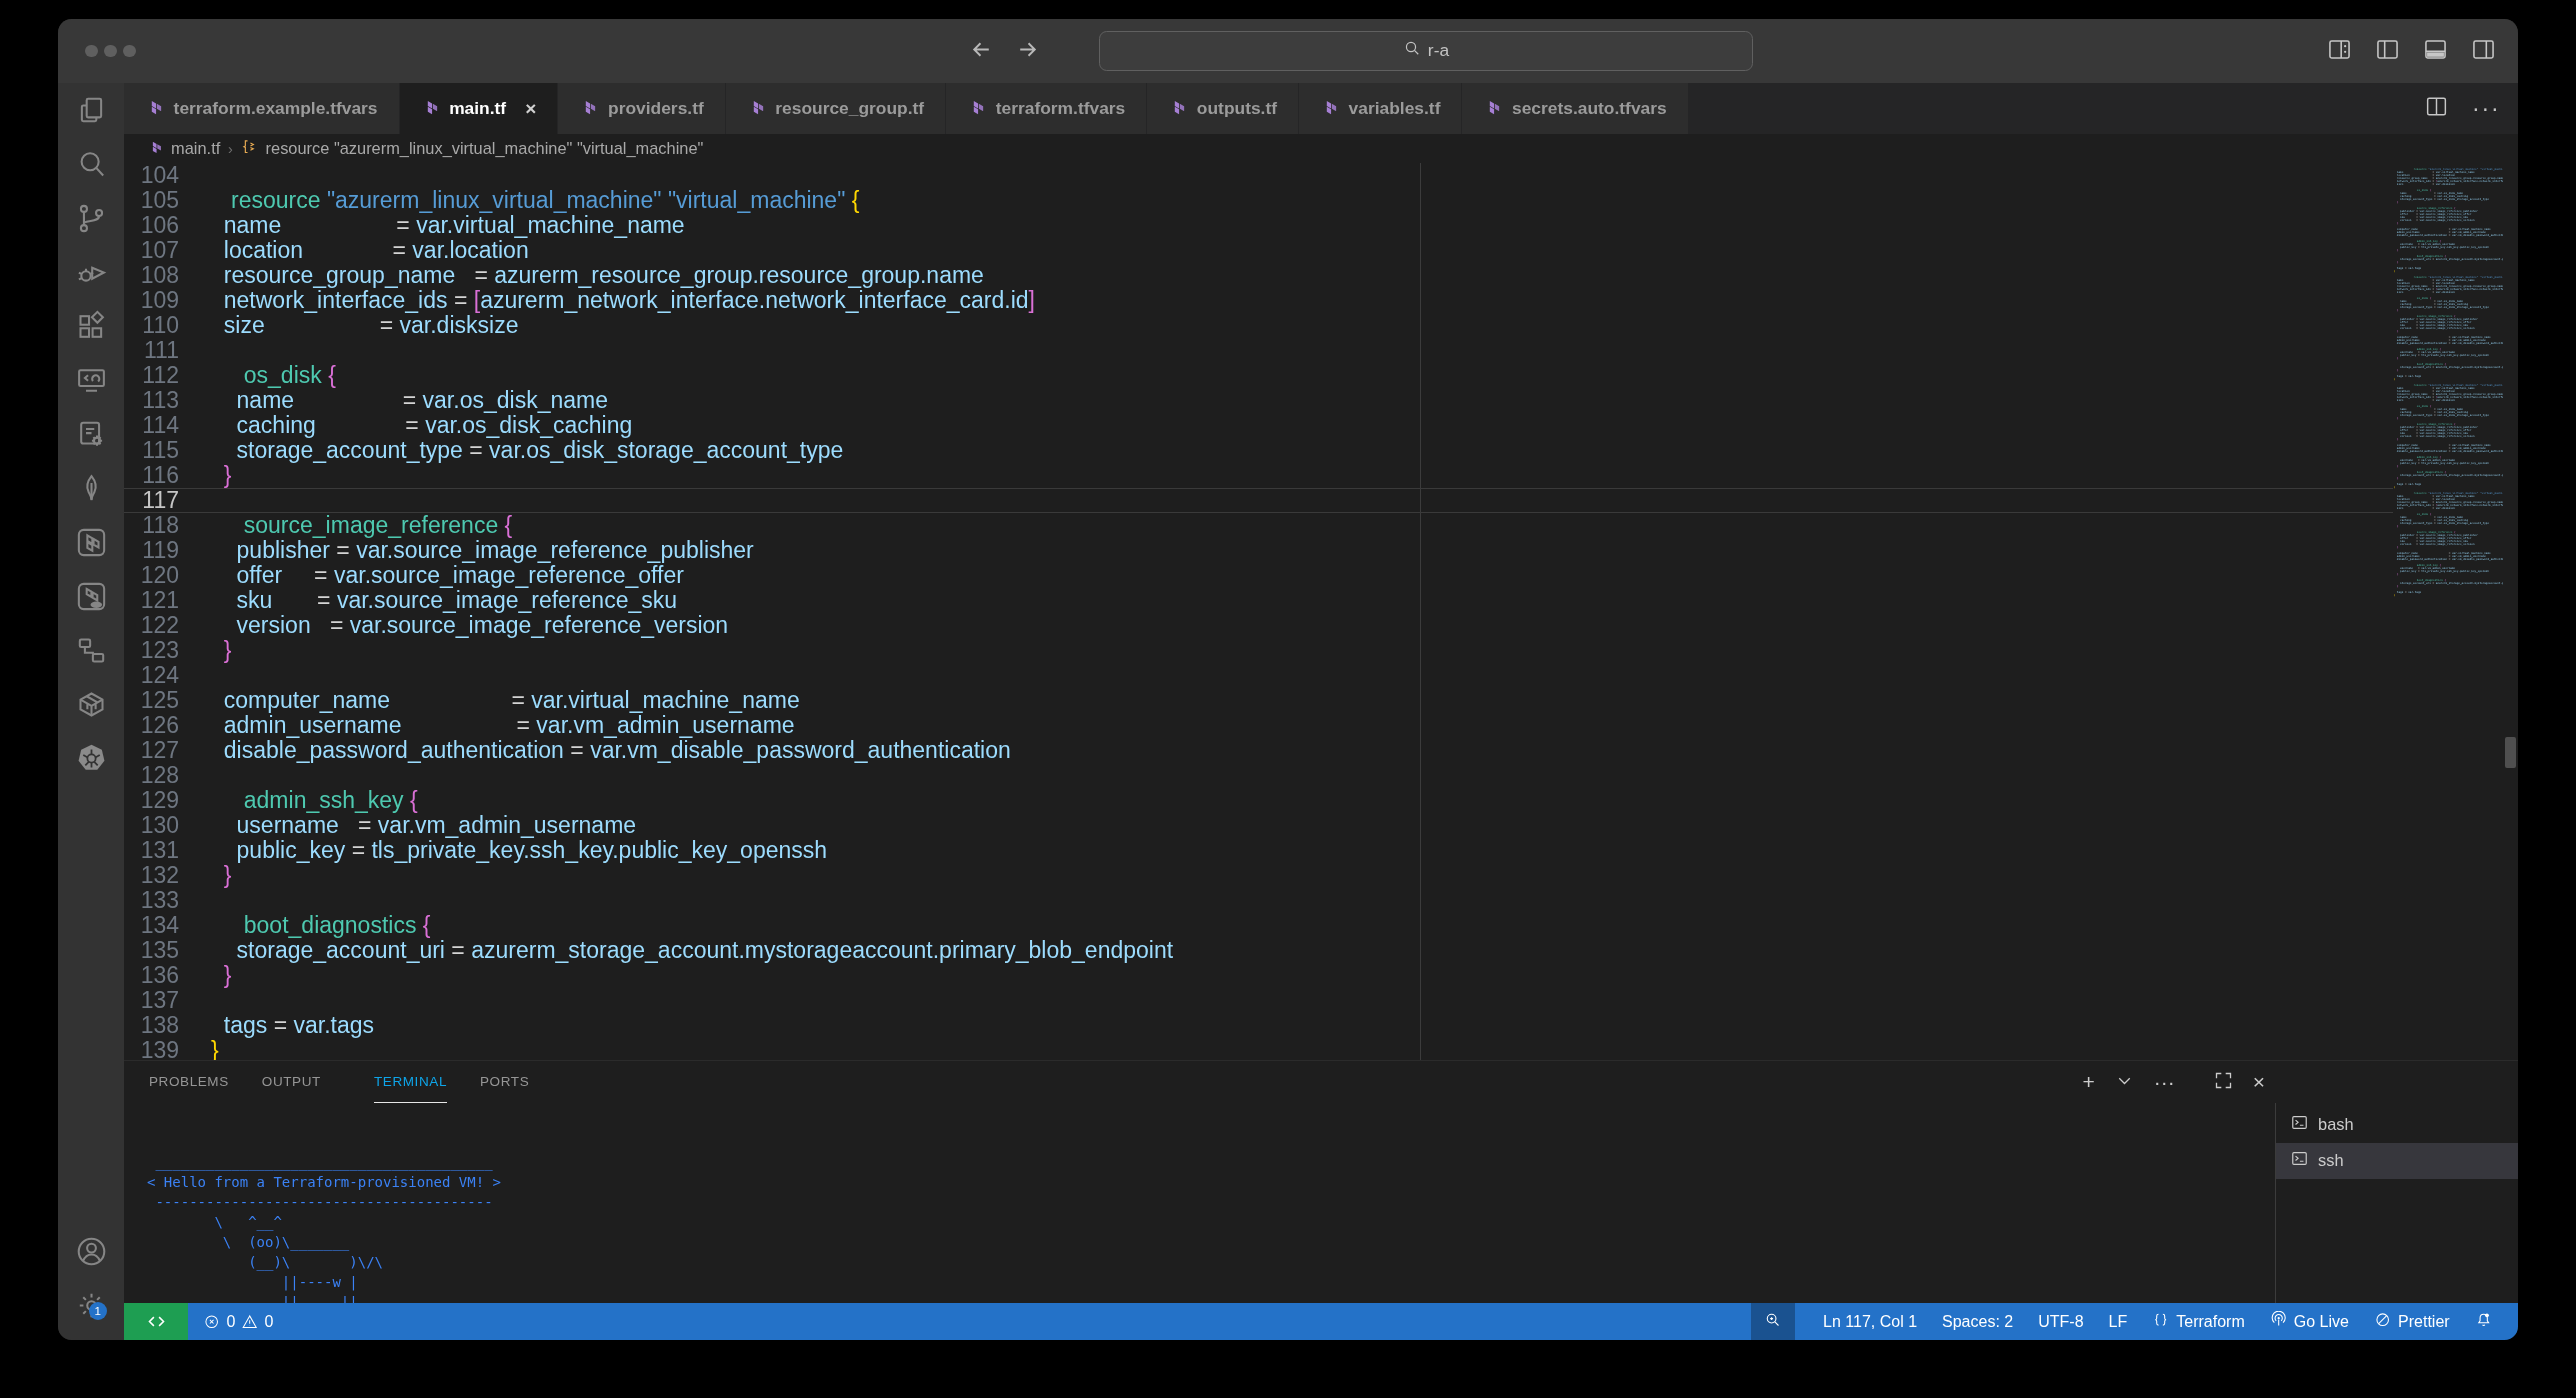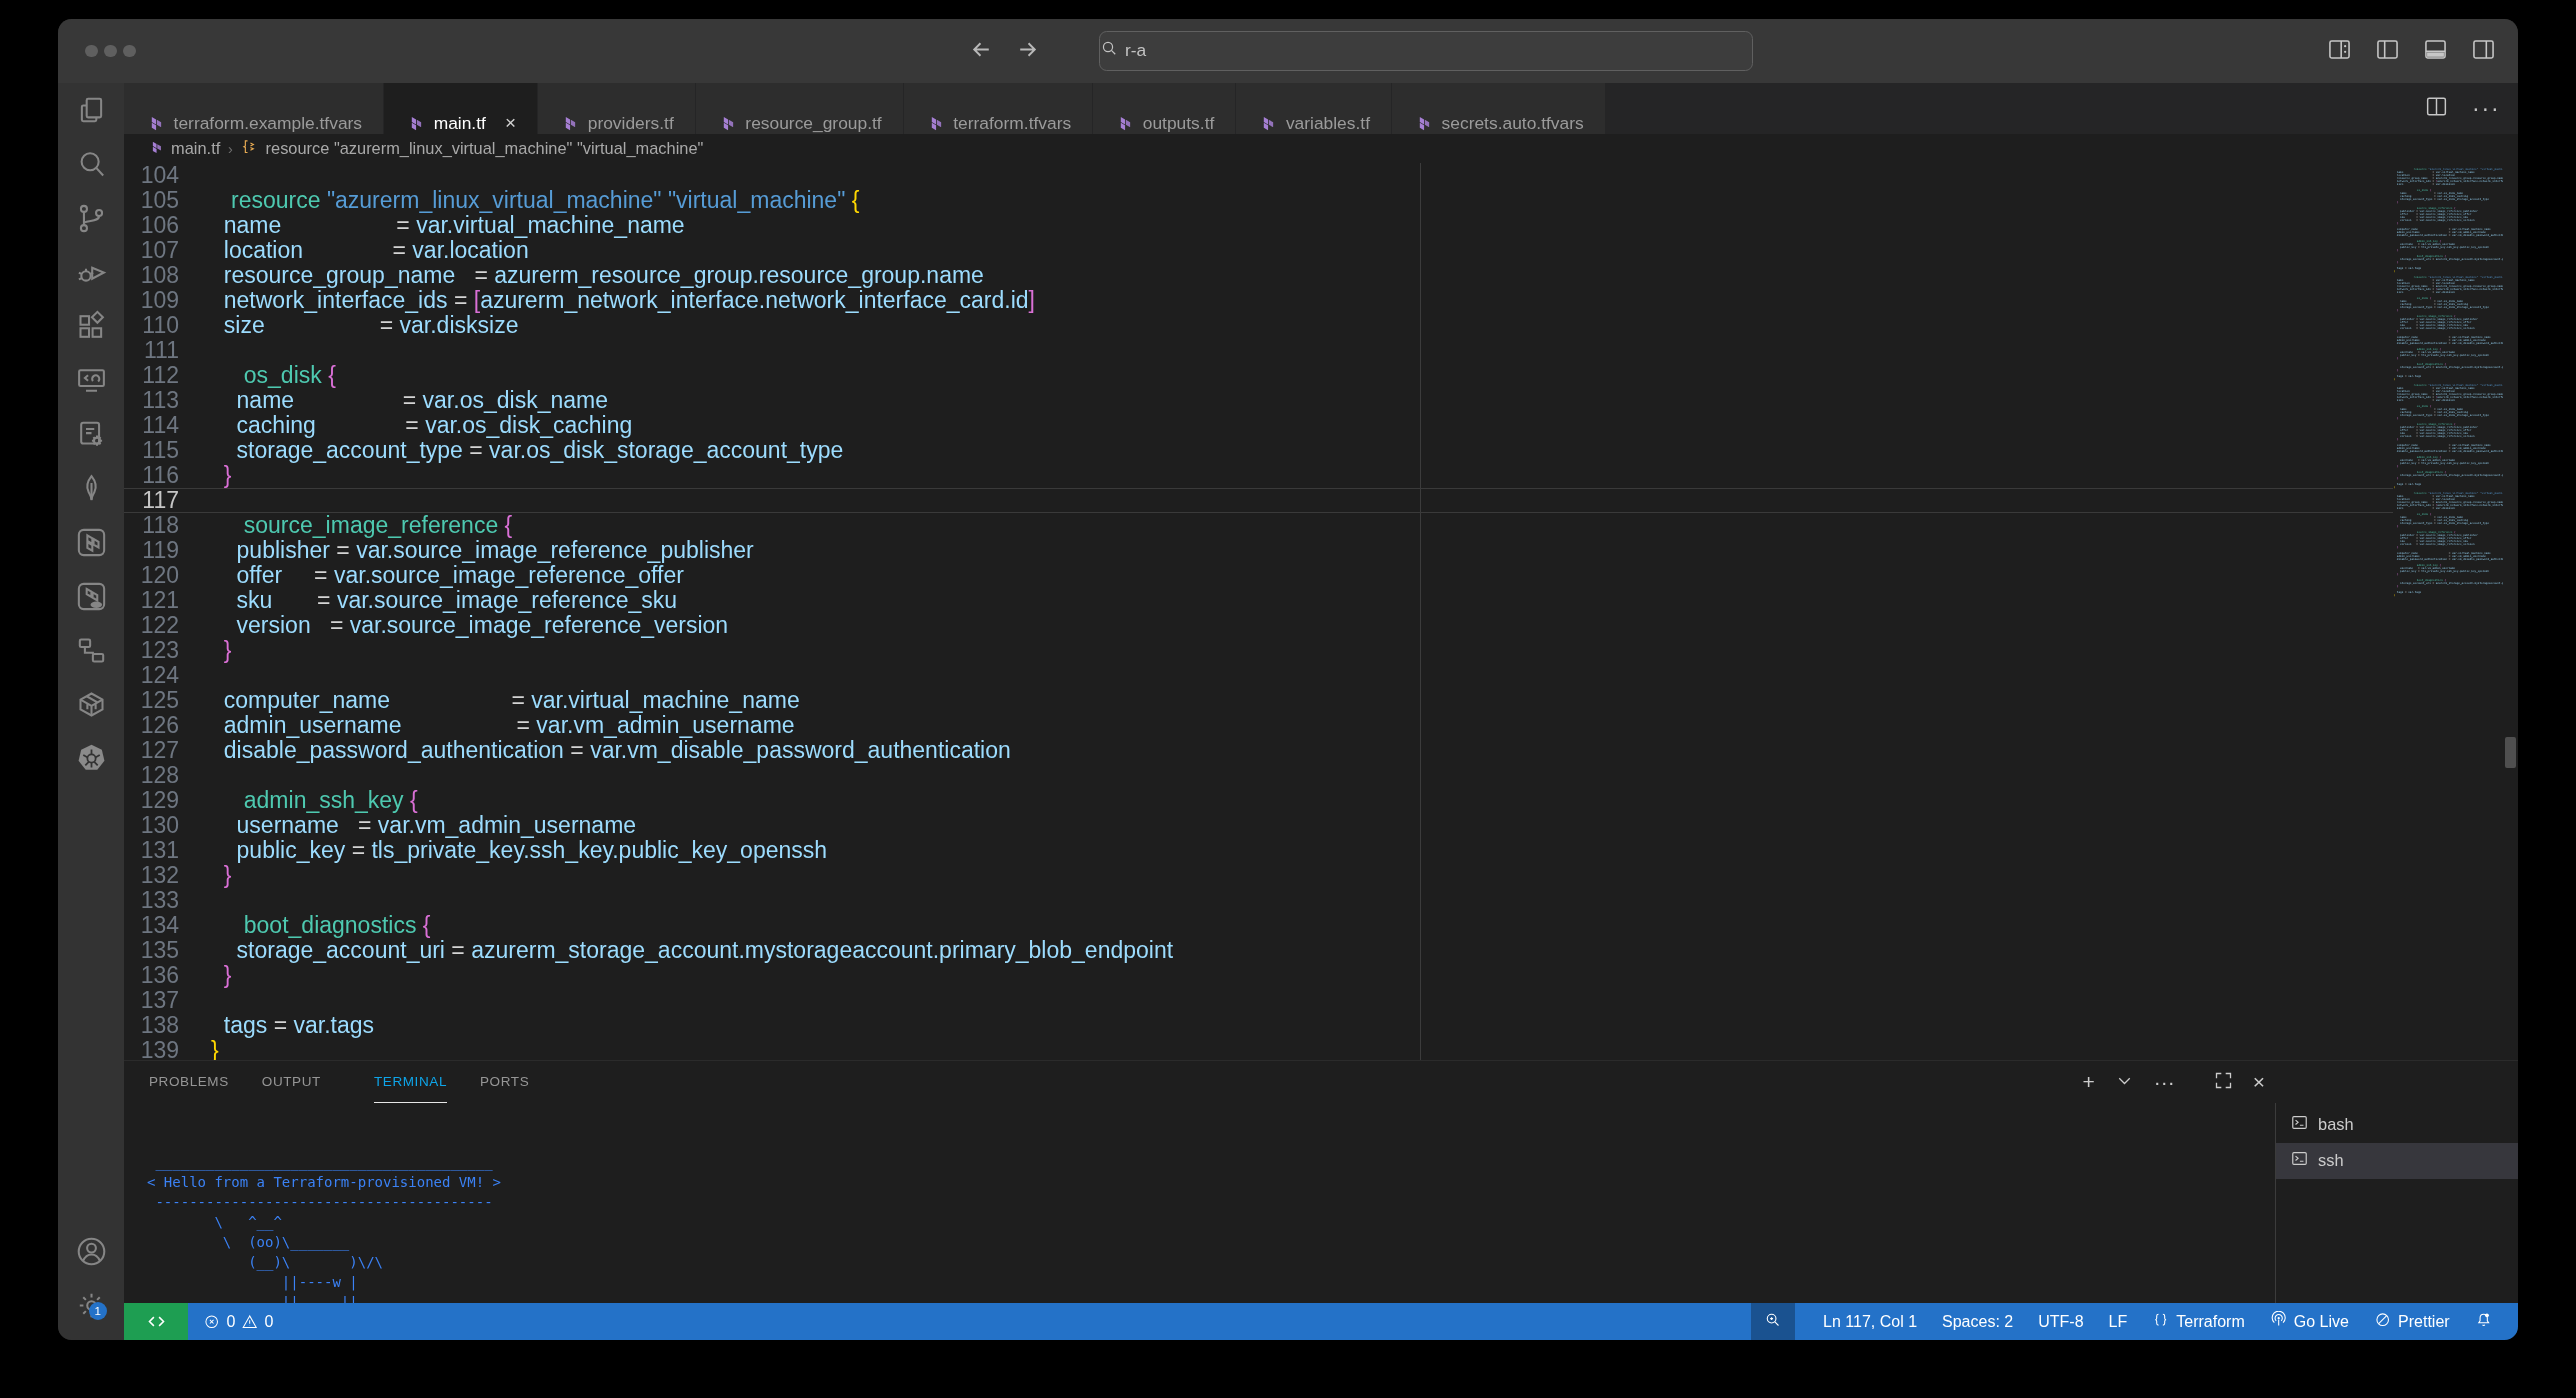--- a/index.html
+++ b/index.html
@@ -11,40 +11,40 @@
 
   
   .titlebar { height:64px; background:#383838; position:relative; flex:none;
               display:flex; align-items:center; }
   .traffic { position:absolute; left:27px; top:0; height:64px; display:flex; align-items:center; gap:6.7px; }
   .dot { width:12.5px; height:12.5px; border-radius:50%; background:#5f5f5f; }
   .nav-arrows { position:absolute; left:911px; display:flex; gap:21px; color:#b9b9b9; }
   .nav-arrows svg { width:25px; height:25px; stroke:#b9b9b9; stroke-width:1.8; fill:none; }
   .searchbox { position:absolute; left:1041px; top:11.6px; width:654px; height:40px;
                background:#3d3d3d; border:1px solid #606060; border-radius:7.7px;
-               display:flex; align-items:center; justify-content:flex-start; gap:6.7px;
+               display:flex; align-items:center; justify-content:center; gap:6.7px;
                color:#c3c3c3; font-size:17.4px; }
   .searchbox svg { width:18.3px; height:18.3px; stroke:#c3c3c3; stroke-width:1.6; fill:none; }
   .tb-icons { position:absolute; right:21px; display:flex; gap:21px; }
   .tb-icons svg { width:27px; height:27px; stroke:#c7c7c7; stroke-width:1.4; fill:none; }
 
   
   #main { flex:1; display:flex; min-height:0; }
   .activitybar { width:66px; background:#333333; flex:none; position:relative; }
   .act-item { width:66px; height:54px; display:flex; align-items:center; justify-content:center; color:#868686; }
   .act-item svg { width:33px; height:33px; stroke:#868686; stroke-width:1.5; fill:none; }
   .act-bottom { position:absolute; bottom:7.7px; left:0; width:66px; }
   .badge { position:absolute; margin-left:13.5px; margin-top:11.6px; background:#2472c8; color:#fff;
            font-size:11.6px; min-width:18.3px; height:18.3px; border-radius:9.6px; text-align:center; line-height:18.3px; }
   #content { flex:1; display:flex; flex-direction:column; min-width:0; }
 
   
   .tabbar { height:51px; background:#252526; display:flex; flex:none; position:relative; }
-  .tab { height:51px; display:flex; align-items:flex-end; padding:0 21px; gap:9.6px;
-         background:#2d2d2d; border-right:1px solid #252526; color:#9b9b9b; font-size:17.4px; white-space:nowrap; }
+  .tab { height:51px; display:flex; align-items:center; padding:0 21px; gap:9.6px;
+         background:#2d2d2d; border-right:1px solid #252526; color:#9b9b9b; font-size:17.4px; white-space:nowrap;font-weight:bold; }
   .tab.active { background:#1e1e1e; color:#ffffff; }
   .tab .tficon { width:19px; height:19px; }
   .tab .close { margin-left:9.6px; color:#d0d0d0; font-size:19px; }
   .editor-actions { position:absolute; right:17.4px; top:0; height:51px; display:flex; align-items:center; gap:23px; color:#c7c7c7; }
   .editor-actions svg { width:25px; height:25px; stroke:#c7c7c7; stroke-width:1.4; fill:none; }
   .editor-actions .more { font-size:23px; letter-spacing:1.9px; }
 
   
   .breadcrumb { height:29px; background:#1e1e1e; display:flex; align-items:center;
                 padding-left:23px; gap:7.7px; color:#a9a9a9; font-size:16.4px; flex:none; }

